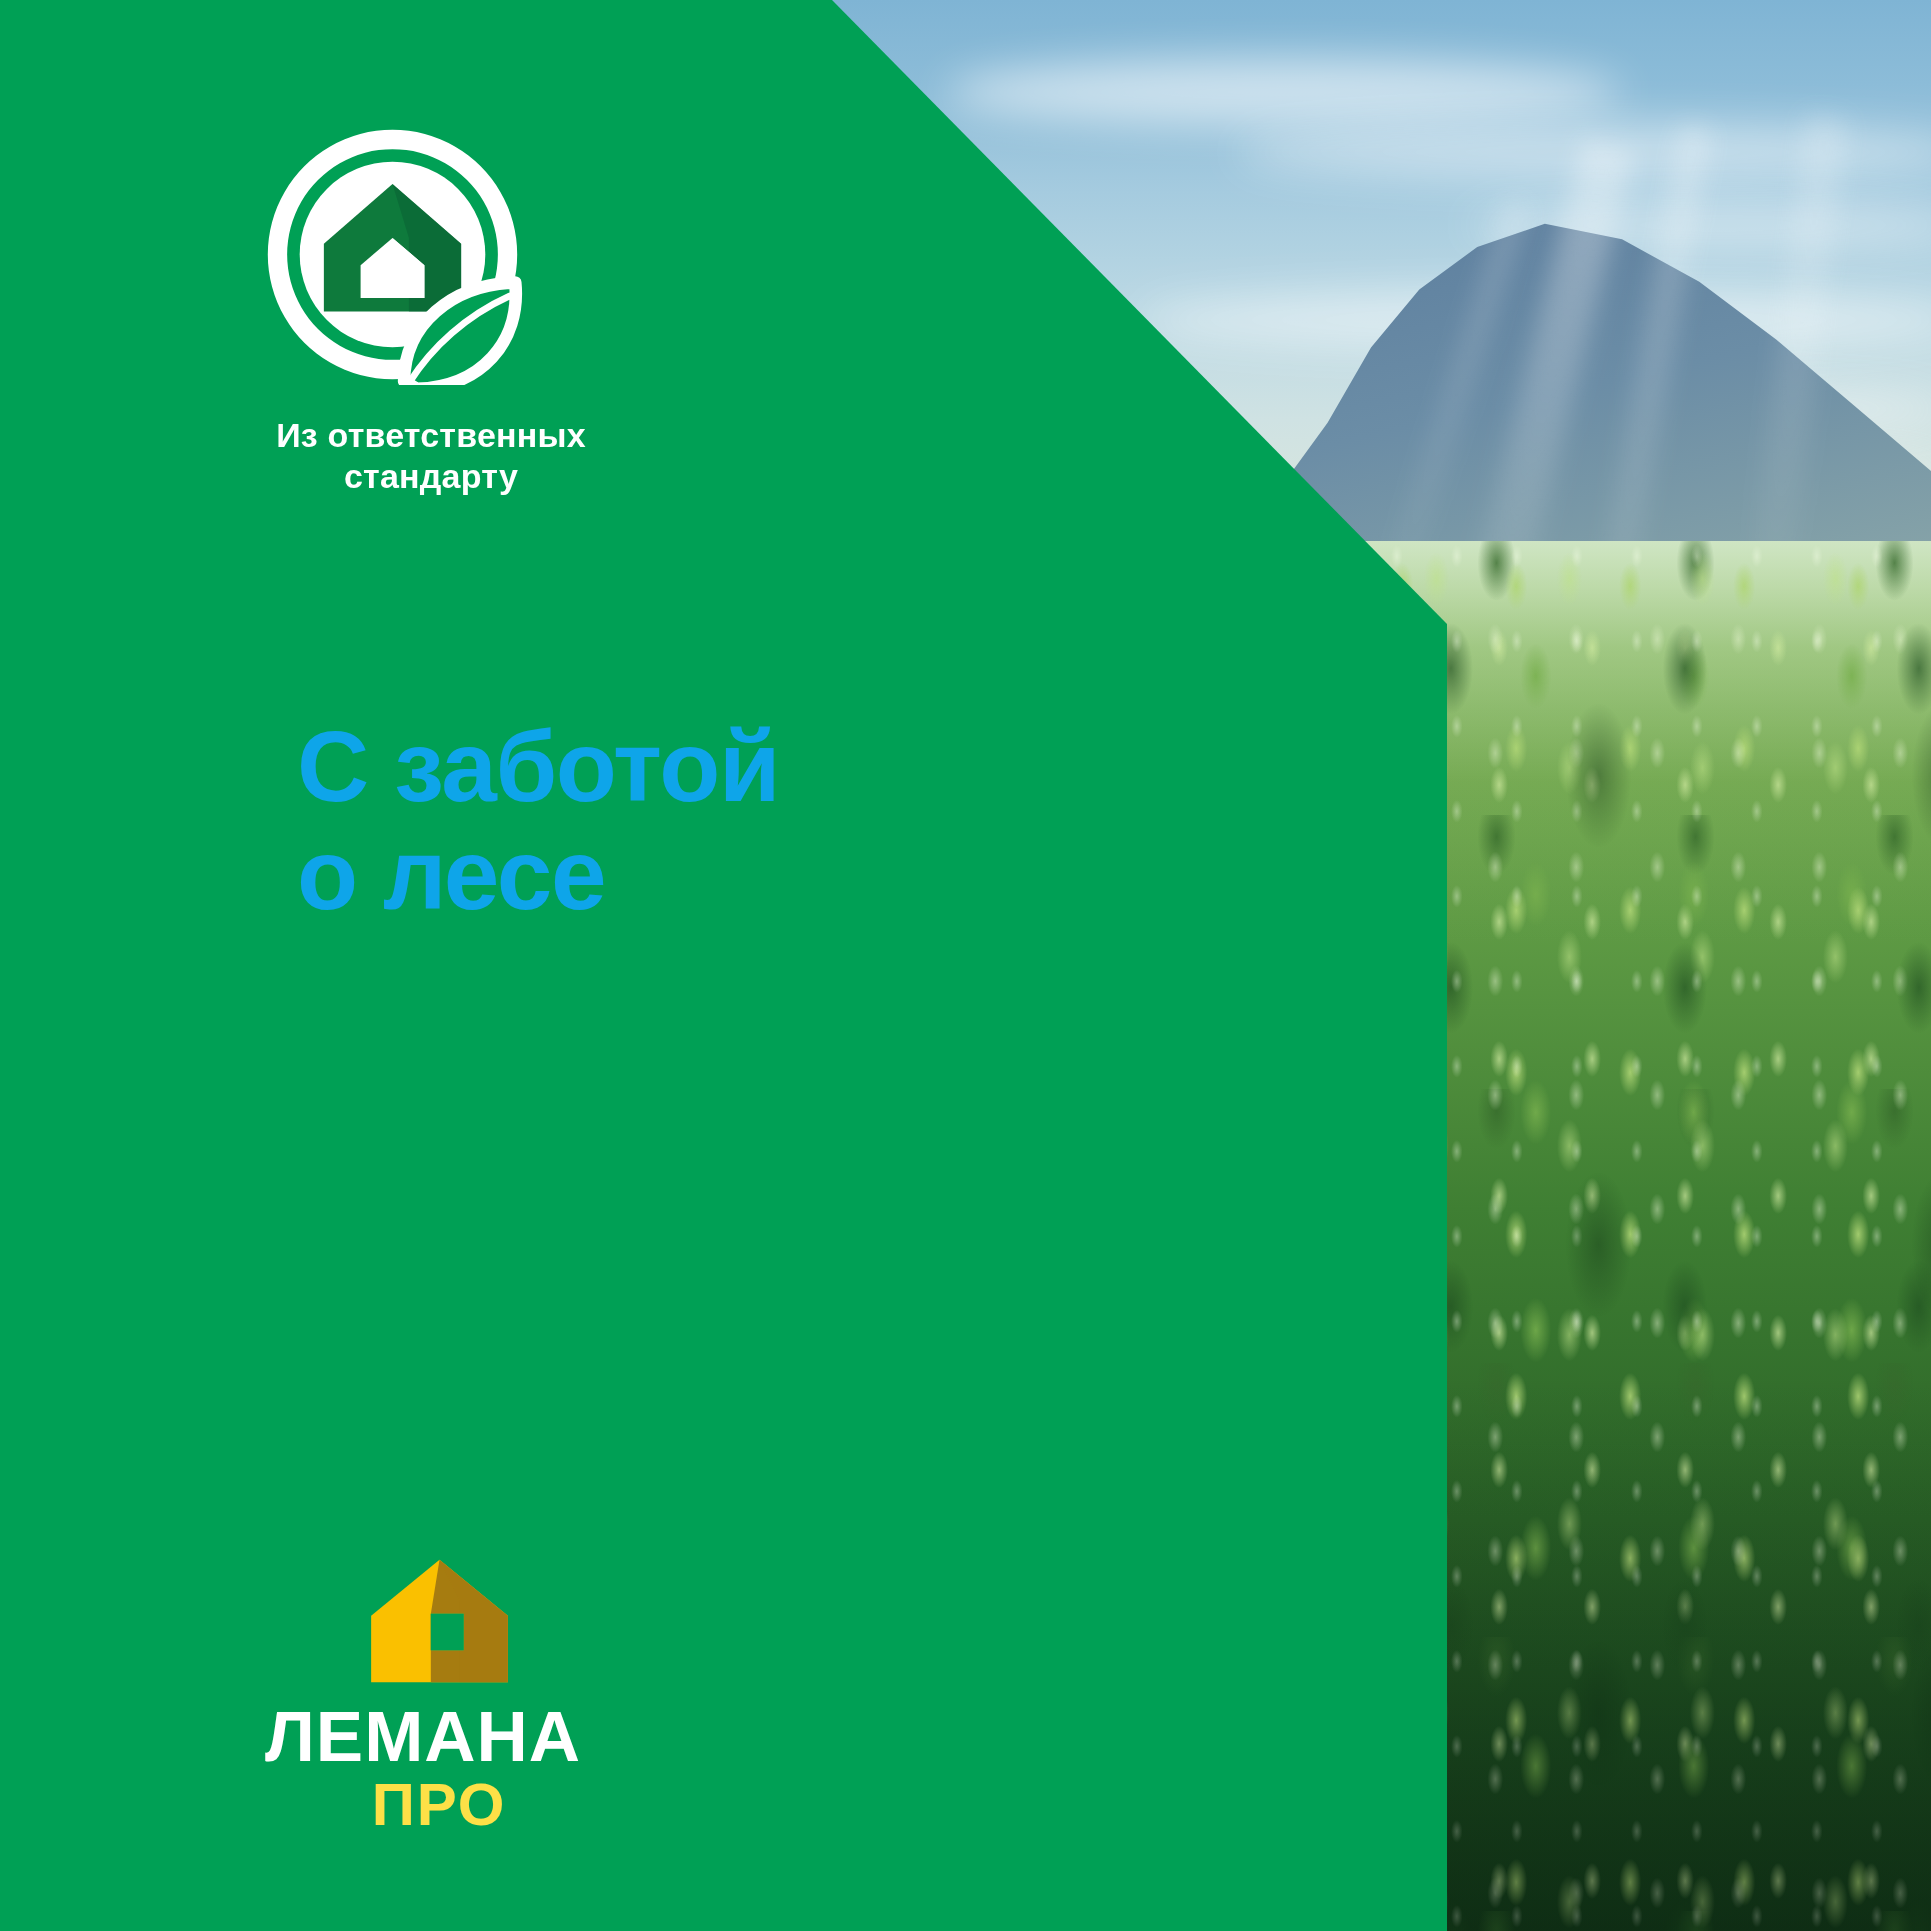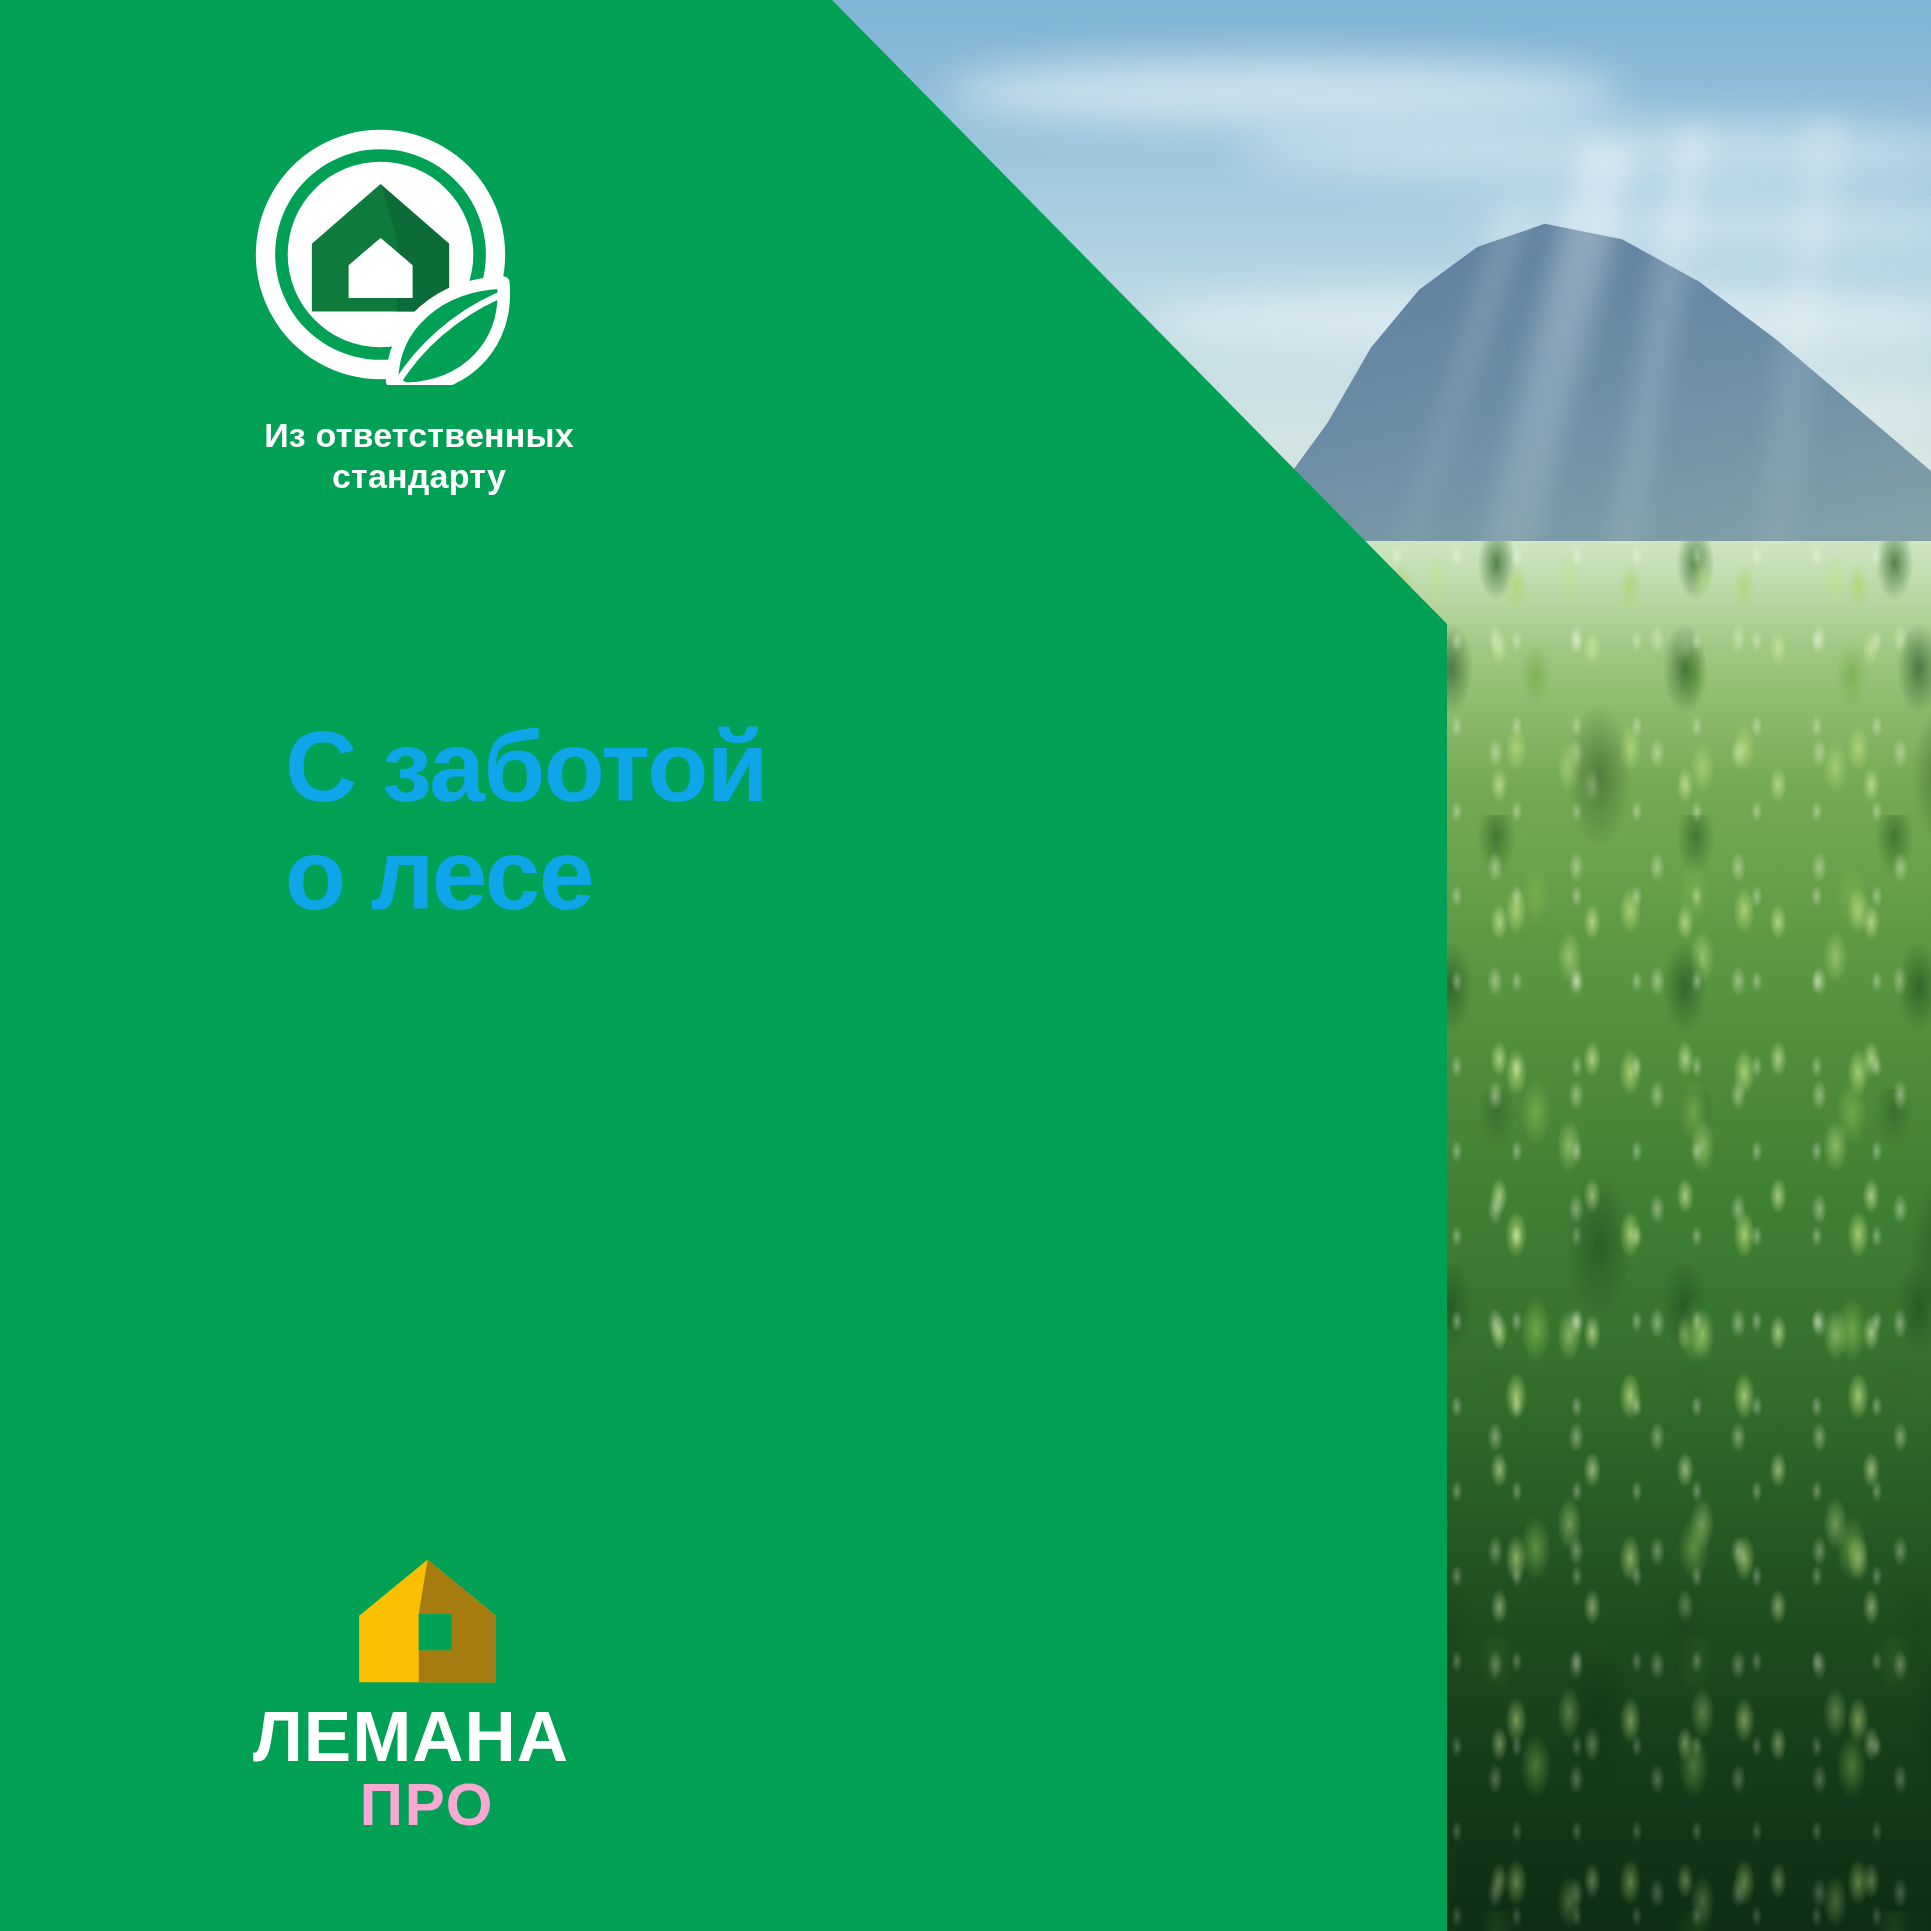--- a/index.html
+++ b/index.html
@@ -123,21 +123,21 @@
     left: 0; top: 0;
     width: 1447px;
     height: 1931px;
     background: #00A055;
     clip-path: polygon(0 0, 832px 0, 1447px 624px, 1447px 1931px, 0 1931px);
   }
 
   
   .content {
     position: absolute;
-    left: 4px; top: 0;
+    left: 16px; top: 0;
     width: 1271px;
     height: 1931px;
   }
 
   
   .eco-badge {
     position: absolute;
     left: 246px;
     top: 124px;
     width: 261px;
@@ -199,21 +199,21 @@
   .brand-word {
     text-align: left;
     color: #ffffff;
     font-weight: 700;
     font-size: 71px;
     line-height: 0.95;
     letter-spacing: 1px;
   }
   .brand-sub {
     text-align: center;
-    color: #f9a8d4;
+    color: #fde047;
     font-weight: 700;
     font-size: 60px;
     line-height: 1.0;
     letter-spacing: 1.9px;
     margin-top: 3.9px;
   }
 </style>
 </head>
 <body>
 

